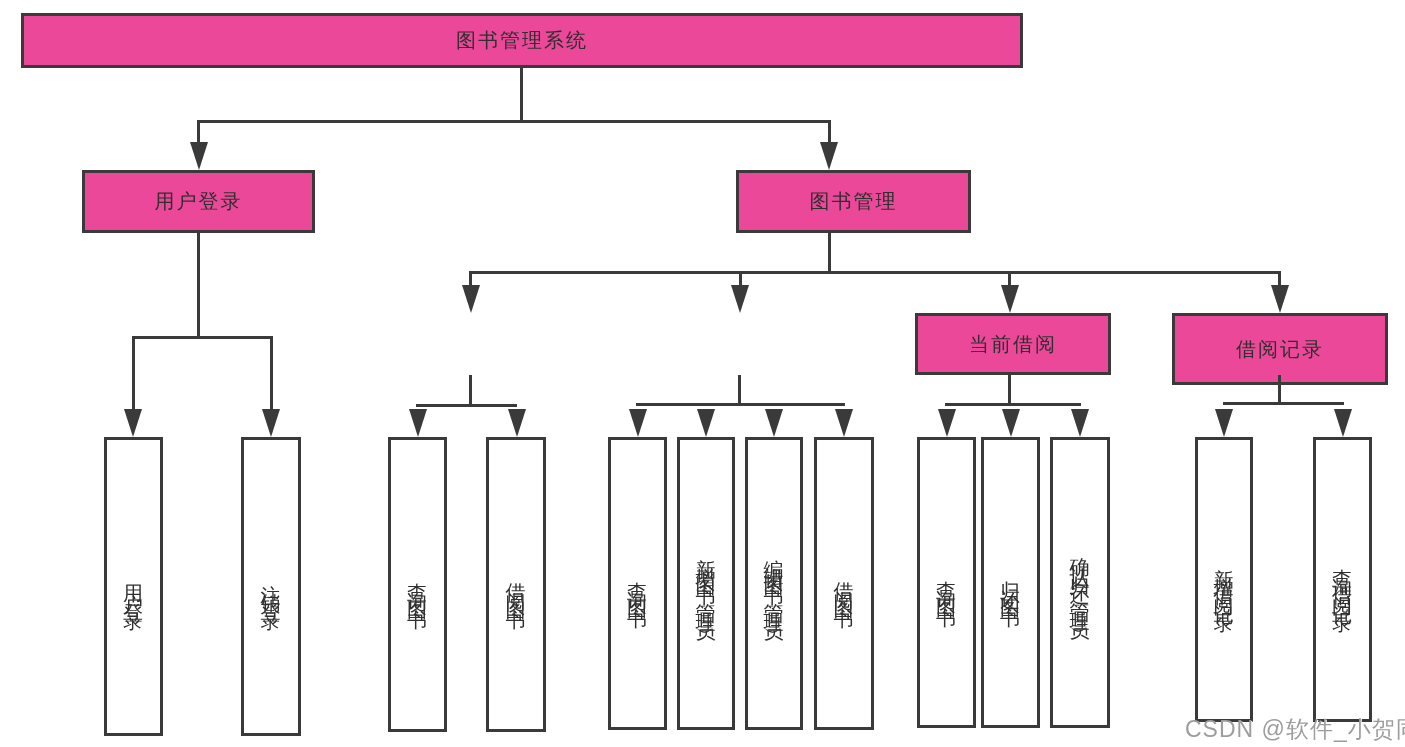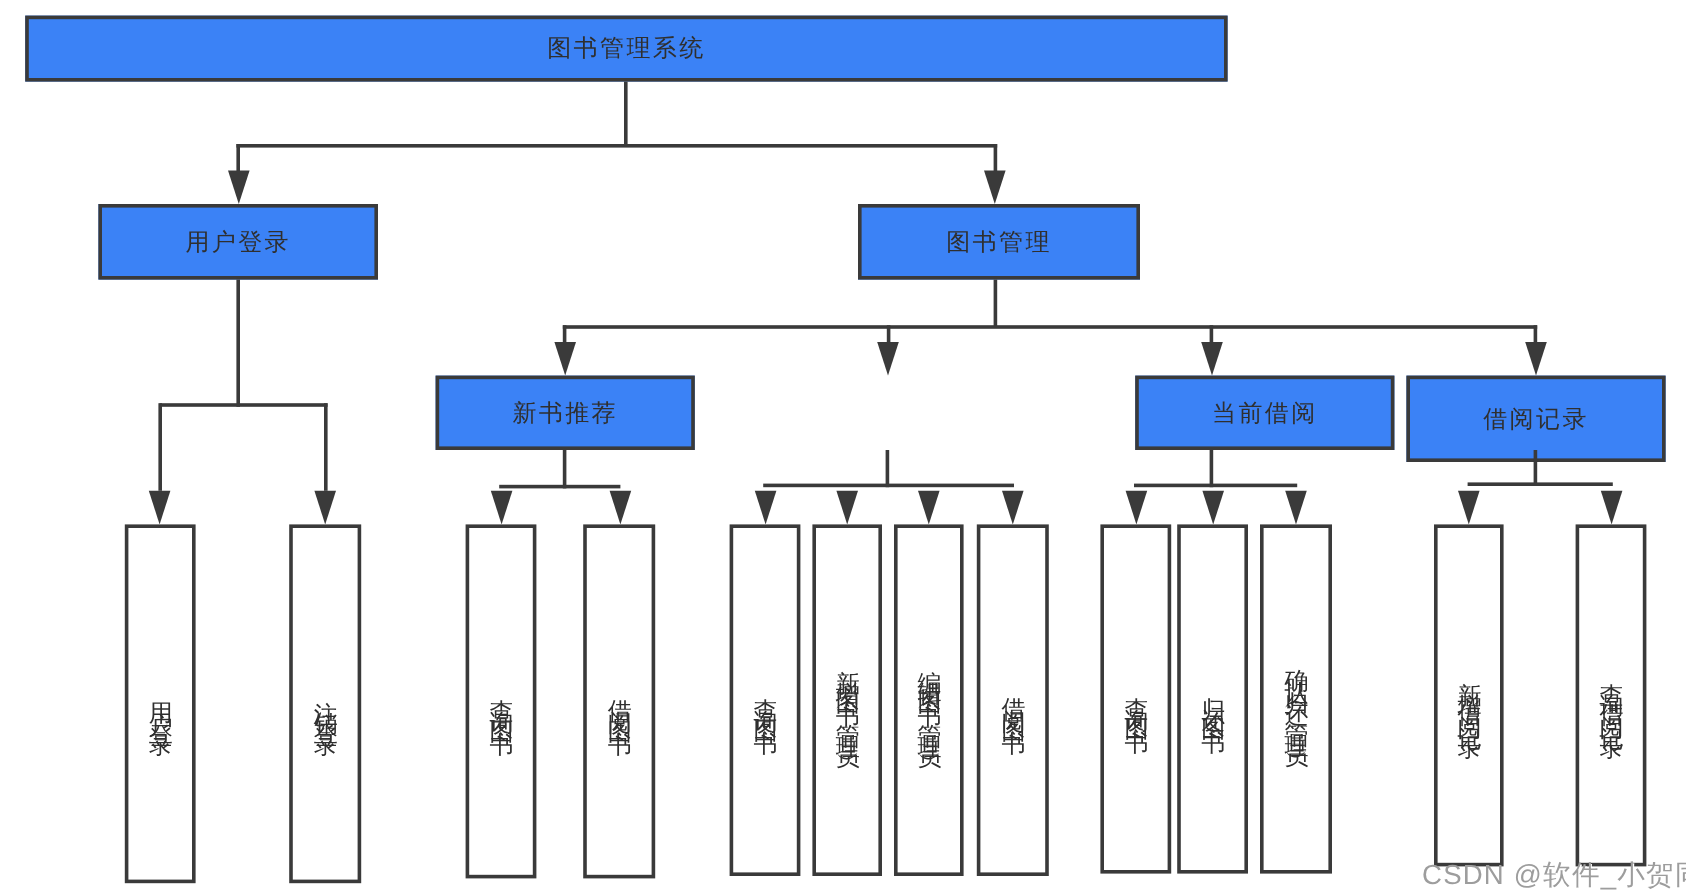--- a/index.html
+++ b/index.html
@@ -13,21 +13,21 @@
   #canvas{
     position:relative;
     width:1405px;height:747px;
     background:var(--bg);
     overflow:hidden;
   }
   .hbox{
     position:absolute;
     box-sizing:border-box;
     border:3px solid var(--line);
-    background:#3b82f6;
+    background:#ec4899;
     display:flex;align-items:center;justify-content:center;
     font-size:20px;letter-spacing:2px;color:var(--text);
     white-space:nowrap;
   }
   .vbox{
     position:absolute;
     box-sizing:border-box;
     border:3px solid var(--line);
     background:#fff;
     display:flex;align-items:center;justify-content:center;
@@ -59,42 +59,41 @@
   <div class="hbox" style="left:21px;top:13px;width:1002px;height:55px">图书管理系统</div>
 
   <div class="vl" style="left:520px;top:68px;height:52px"></div>
   <div class="hl" style="left:197px;top:120px;width:634px"></div>
   <div class="vl" style="left:197px;top:120px;height:26px"></div>
   <div class="arr" style="left:190px;top:142px"></div>
   <div class="vl" style="left:828px;top:120px;height:26px"></div>
   <div class="arr" style="left:820px;top:142px"></div>
 
   <div class="hbox" style="left:82px;top:170px;width:233px;height:63px">用户登录</div>
-  <div class="hbox" style="left:715px;top:170px;width:235px;height:63px">图书管理</div>
+  <div class="hbox" style="left:736px;top:170px;width:235px;height:63px">图书管理</div>
 
   <div class="vl" style="left:197px;top:233px;height:106px"></div>
   <div class="hl" style="left:133px;top:336px;width:140px"></div>
   <div class="vl" style="left:132px;top:336px;height:73px"></div>
   <div class="arr" style="left:124px;top:409px"></div>
   <div class="vl" style="left:270px;top:336px;height:73px"></div>
   <div class="arr" style="left:262px;top:409px"></div>
 
   <div class="vl" style="left:828px;top:233px;height:40px"></div>
   <div class="hl" style="left:469px;top:271px;width:812px"></div>
   <div class="vl" style="left:469px;top:271px;height:16px"></div>
   <div class="arr" style="left:462px;top:285px"></div>
   <div class="vl" style="left:739px;top:271px;height:16px"></div>
   <div class="arr" style="left:731px;top:285px"></div>
   <div class="vl" style="left:1008px;top:271px;height:16px"></div>
   <div class="arr" style="left:1001px;top:285px"></div>
   <div class="vl" style="left:1278px;top:271px;height:16px"></div>
   <div class="arr" style="left:1271px;top:285px"></div>
 
-  <div class="hbox" style="left:363px;top:313px;width:216px;height:62px">新书推荐</div>
-  <div class="hbox" style="left:946px;top:313px;width:216px;height:62px">当前借阅</div>
+  <div class="hbox" style="left:915px;top:313px;width:196px;height:62px">当前借阅</div>
   <div class="hbox" style="left:1172px;top:313px;width:216px;height:72px">借阅记录</div>
 
   <div class="vl" style="left:469px;top:375px;height:32px"></div>
   <div class="hl" style="left:416px;top:404px;width:101px"></div>
   <div class="arr" style="left:409px;top:409px"></div>
   <div class="arr" style="left:508px;top:409px"></div>
 
   <div class="vl" style="left:738px;top:375px;height:31px"></div>
   <div class="hl" style="left:636px;top:403px;width:209px"></div>
   <div class="arr" style="left:629px;top:409px"></div>

